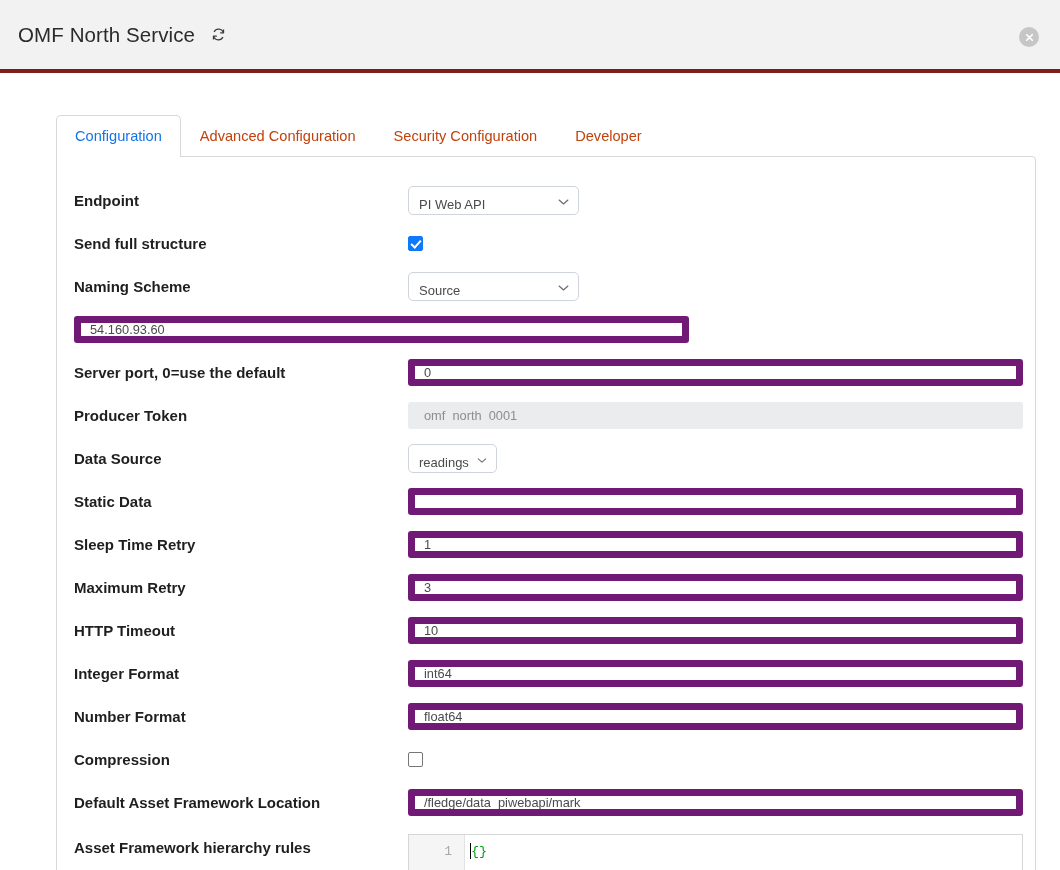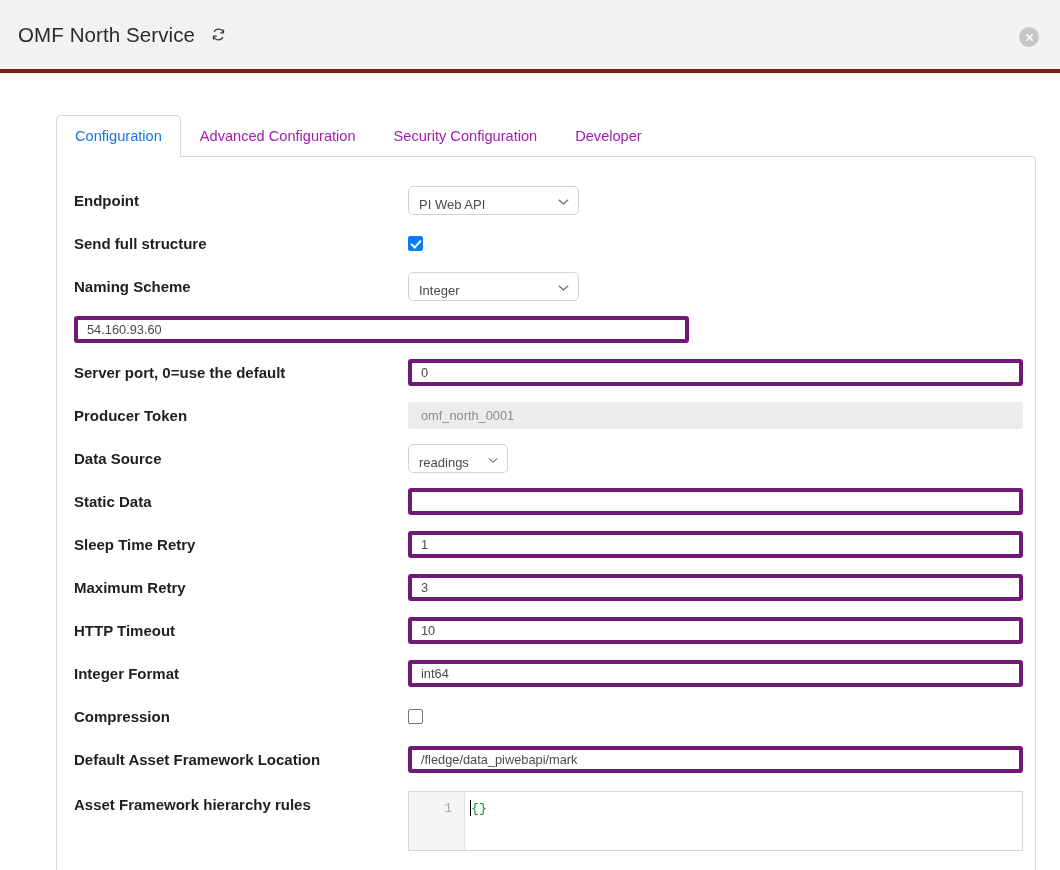--- a/index.html
+++ b/index.html
@@ -61,21 +61,21 @@
   .tabs {
     display: flex;
     align-items: flex-end;
     height: 41px;
     position: relative;
     z-index: 2;
   }
   .tab {
     padding: 11px 18px 10px 18px;
     font-size: 14.6px;
-    color: #a21caf;
+    color: #c2410c;
     cursor: pointer;
     border: 1px solid transparent;
     border-bottom: none;
     background: transparent;
     line-height: 19px;
     white-space: nowrap;
   }
   .tab.active {
     color: #1274e8;
     background: #ffffff;
@@ -112,21 +112,21 @@
   }
   .row-control {
     flex: 1 1 auto;
     display: flex;
     align-items: center;
   }
 
   .txt {
     width: 615px;
     height: 27px;
-    border: 4px solid #701a75;
+    border: 7px solid #701a75;
     border-radius: 3px;
     padding: 0 9px;
     font-size: 12.8px;
     color: #4a4a4a;
     font-family: "Liberation Sans", sans-serif;
     background: #fff;
     outline: none;
   }
   .txt::placeholder { color: #b9b9b9; }
   .txt:disabled, .txt.disabled {
@@ -143,21 +143,21 @@
     font-size: 13px;
     color: #4a4a4a;
     background: #fff;
     display: inline-flex;
     align-items: center;
     position: relative;
     cursor: pointer;
     white-space: nowrap;
   }
   .sel.w-wide { width: 171px; }
-  .sel.w-narrow { width: 100px; text-align: center; }
+  .sel.w-narrow { width: 89px; text-align: center; }
   .sel .chev {
     position: absolute;
     right: 9px;
     top: 50%;
     transform: translateY(-50%);
     pointer-events: none;
     color: #6d6d6d;
   }
 
   .cbx {
@@ -273,21 +273,21 @@
       <div class="row-label">Send full structure</div>
       <div class="row-control">
         <span class="cbx checked"></span>
       </div>
     </div>
 
     <div class="row">
       <div class="row-label">Naming Scheme</div>
       <div class="row-control">
         <div class="sel w-wide">
-          <span>Integer</span>
+          <span>Source</span>
           <span class="chev">
             <svg width="11" height="7" viewBox="0 0 12 8" fill="none" stroke="#6d6d6d" stroke-width="1.4" stroke-linecap="round" stroke-linejoin="round">
                 <path d="M1 1.8 L6 6.2 L11 1.8"></path>
               </svg>
           </span>
         </div>
       </div>
     </div>
 
     <div class="row">
@@ -352,20 +352,26 @@
       </div>
     </div>
 
     <div class="row">
       <div class="row-label">Integer Format</div>
       <div class="row-control">
         <input class="txt" type="text" value="int64" style="">
       </div>
     </div>
 
+    <div class="row">
+      <div class="row-label">Number Format</div>
+      <div class="row-control">
+        <input class="txt" type="text" value="float64" style="">
+      </div>
+    </div>
 
     <div class="row">
       <div class="row-label">Compression</div>
       <div class="row-control">
         <span class="cbx"></span>
       </div>
     </div>
 
     <div class="row">
       <div class="row-label">Default Asset Framework Location</div>

